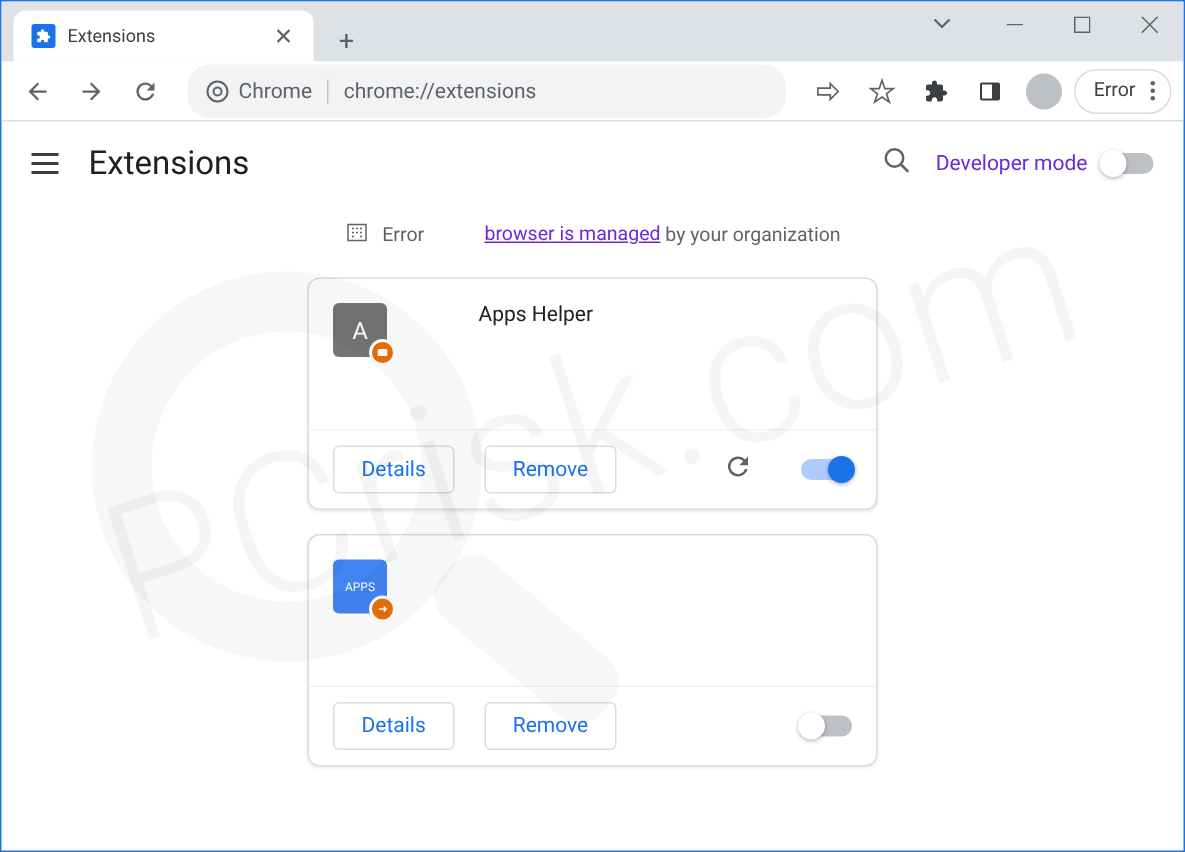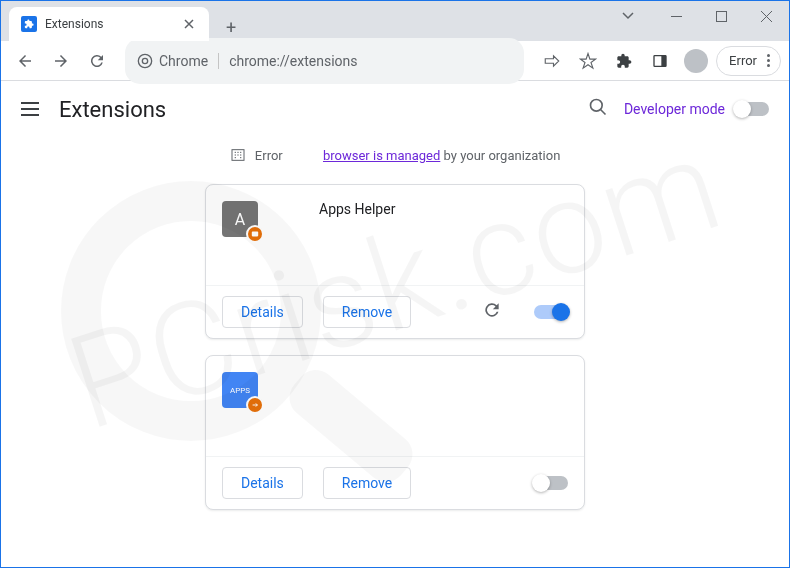--- a/index.html
+++ b/index.html
@@ -12,21 +12,21 @@
 .tab-icon svg { width: 10px; height: 10px; fill: #fff; }
 .tab-close { margin-left: auto; width: 16px; height: 16px; display: flex; align-items: center; justify-content: center; }
 .new-tab { width: 28px; height: 28px; display: flex; align-items: center; justify-content: center; margin-left: 8px; color: #5f6368; font-size: 18px; }
 .win-controls { margin-left: auto; display: flex; align-items: center; height: 30px; align-self: flex-start; }
 .win-btn { width: 45px; height: 30px; display: flex; align-items: center; justify-content: center; color: #5f6368; }
 .caret-down { margin-right: 4px; }
 
 
 .toolbar { height: 40px; display: flex; align-items: center; padding: 0 8px; gap: 4px; border-bottom: 1px solid #dadce0; background: #fff; }
 .nav-btn { width: 32px; height: 32px; display: flex; align-items: center; justify-content: center; border-radius: 50%; color: #5f6368; }
-.omnibox { flex: 1; height: 46px; background: #f1f3f4; border-radius: 15px; display: flex; align-items: center; padding: 0 12px; font-size: 14px; color: #5f6368; margin: 0 8px; }
+.omnibox { flex: 1; height: 36px; background: #f1f3f4; border-radius: 15px; display: flex; align-items: center; padding: 0 12px; font-size: 14px; color: #5f6368; margin: 0 8px; }
 .omnibox-prefix { display: flex; align-items: center; gap: 6px; padding-right: 10px; border-right: 1px solid #c4c4c4; margin-right: 10px; }
 .omnibox-prefix svg { width: 16px; height: 16px; }
 .action-icon { width: 32px; height: 32px; display: flex; align-items: center; justify-content: center; color: #5f6368; }
 .avatar { width: 24px; height: 24px; border-radius: 50%; background: #bdc1c6; }
 .error-pill { border: 1px solid #dadce0; border-radius: 16px; height: 30px; display: flex; align-items: center; padding: 0 6px 0 12px; gap: 6px; font-size: 13px; color: #3c4043; }
 .three-dots { display: flex; flex-direction: column; gap: 2px; padding: 0 4px; }
 .three-dots span { width: 3px; height: 3px; background: #5f6368; border-radius: 50%; }
 
 
 .page-header { height: 56px; display: flex; align-items: center; padding: 0 20px; }

